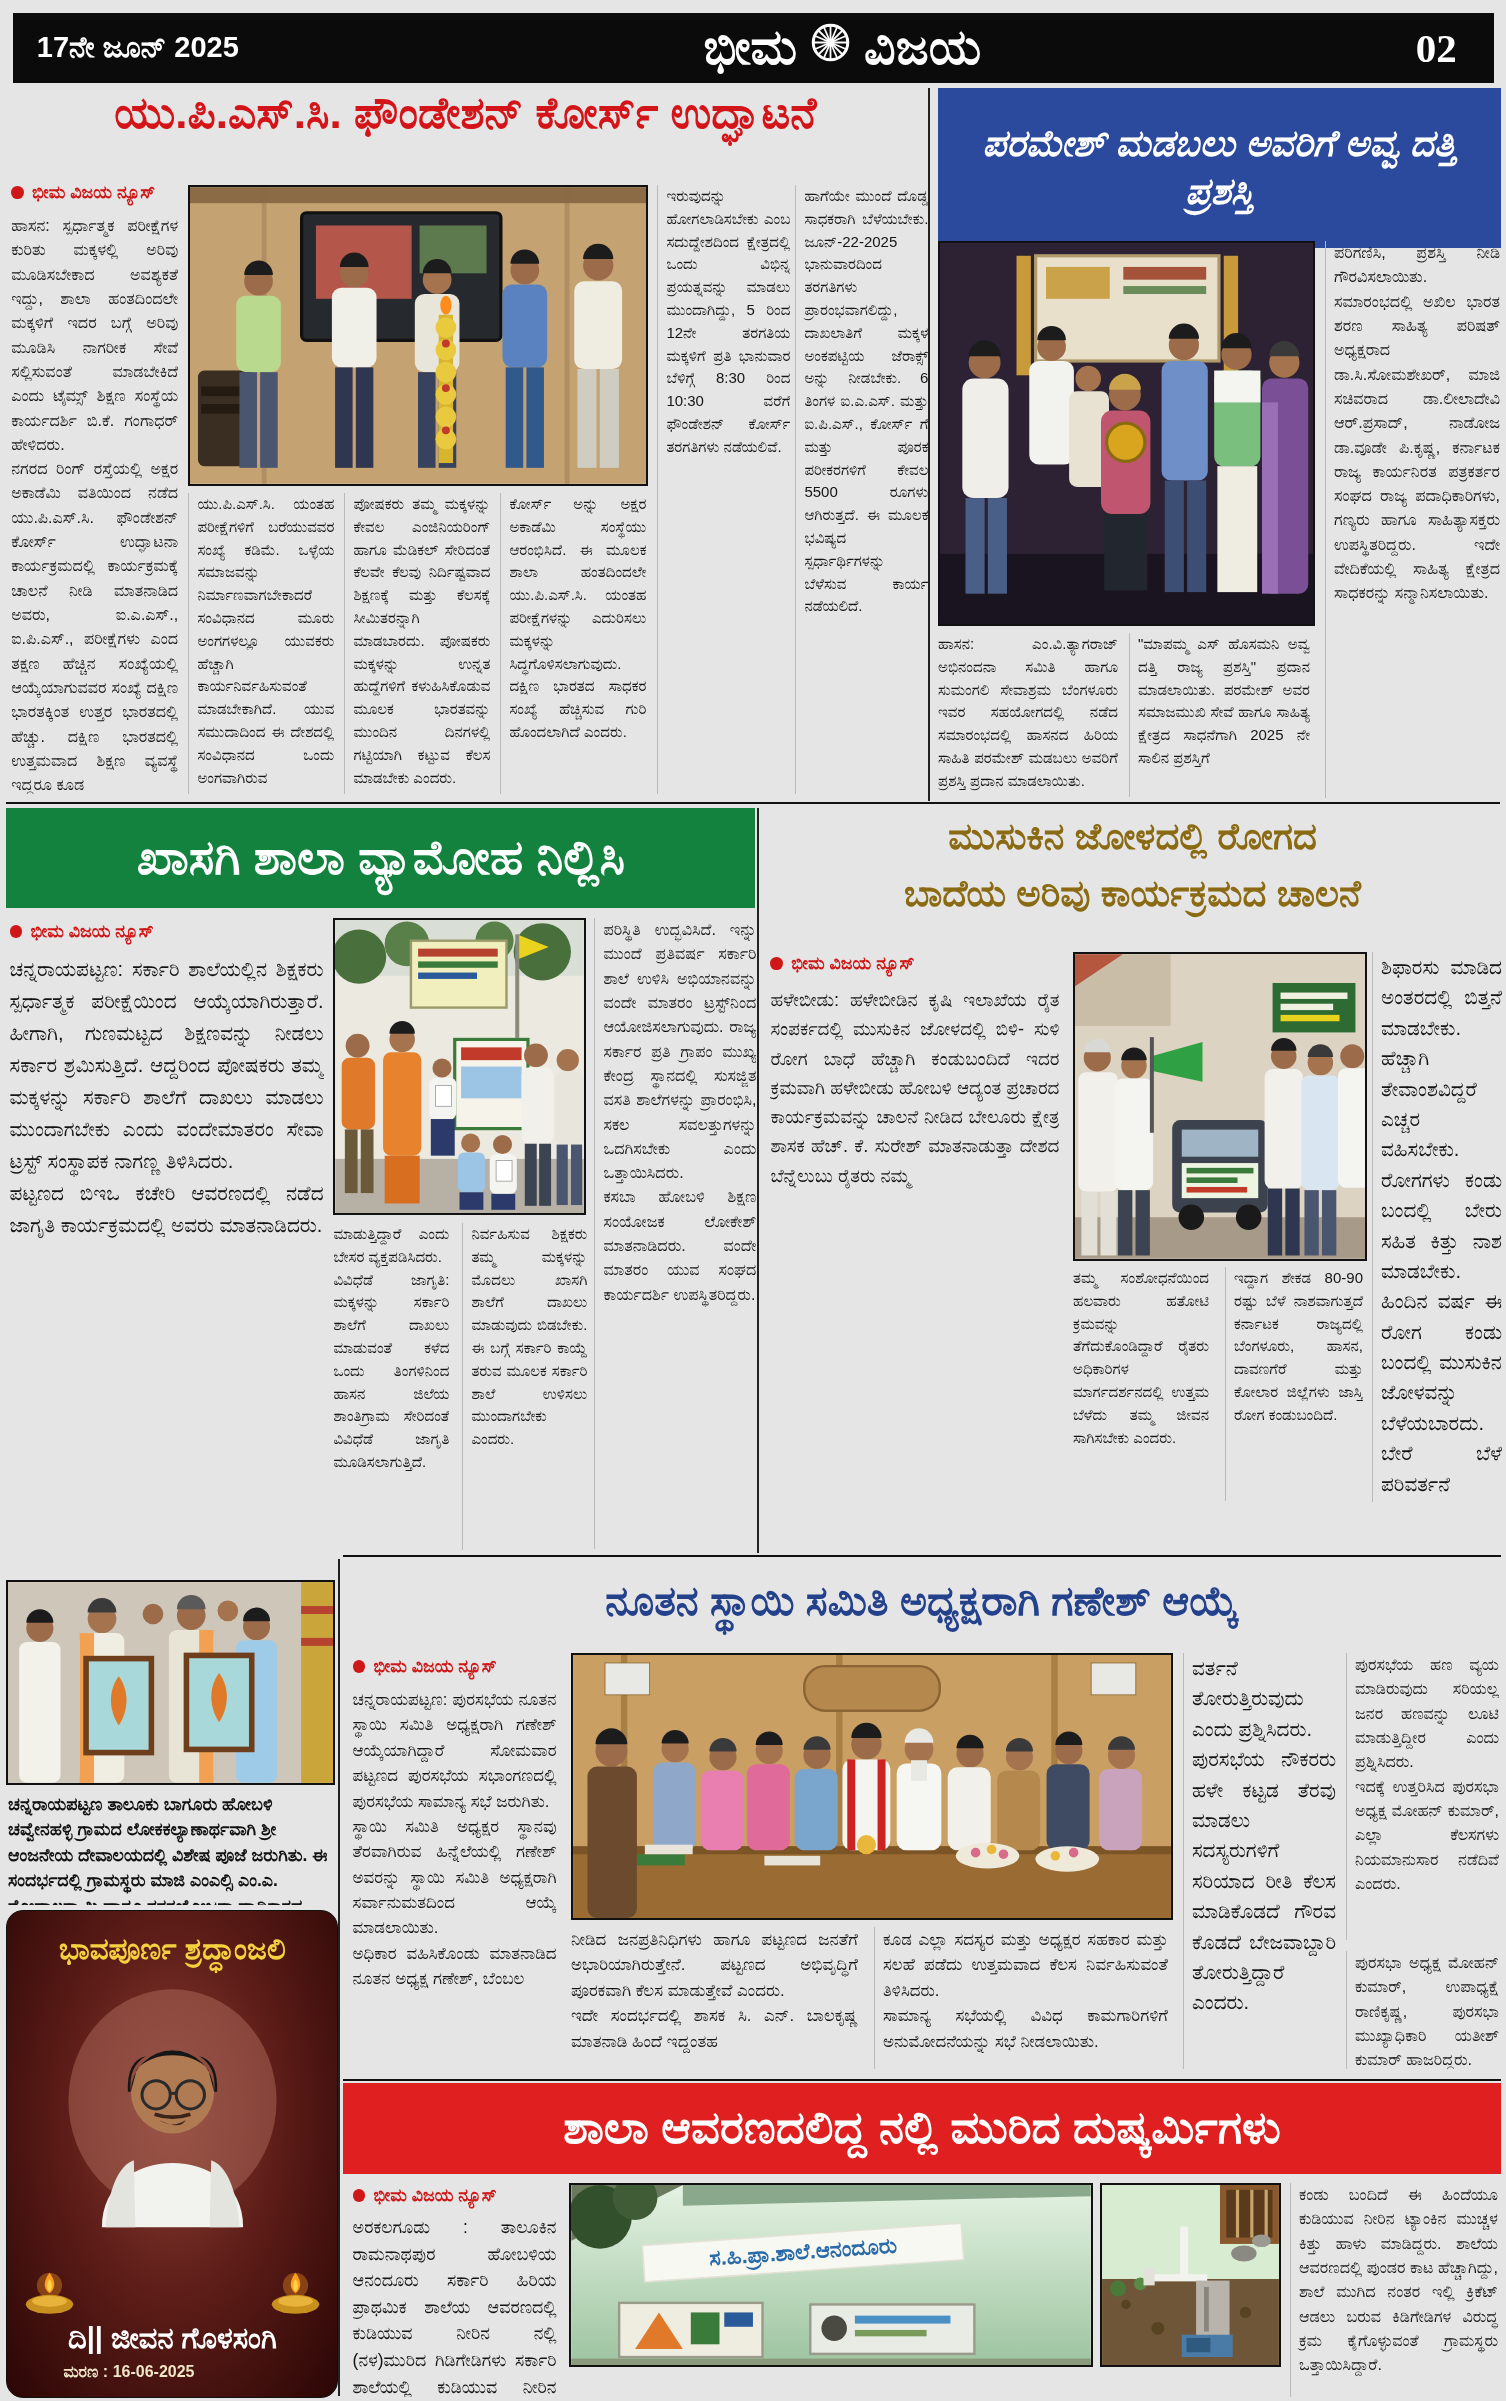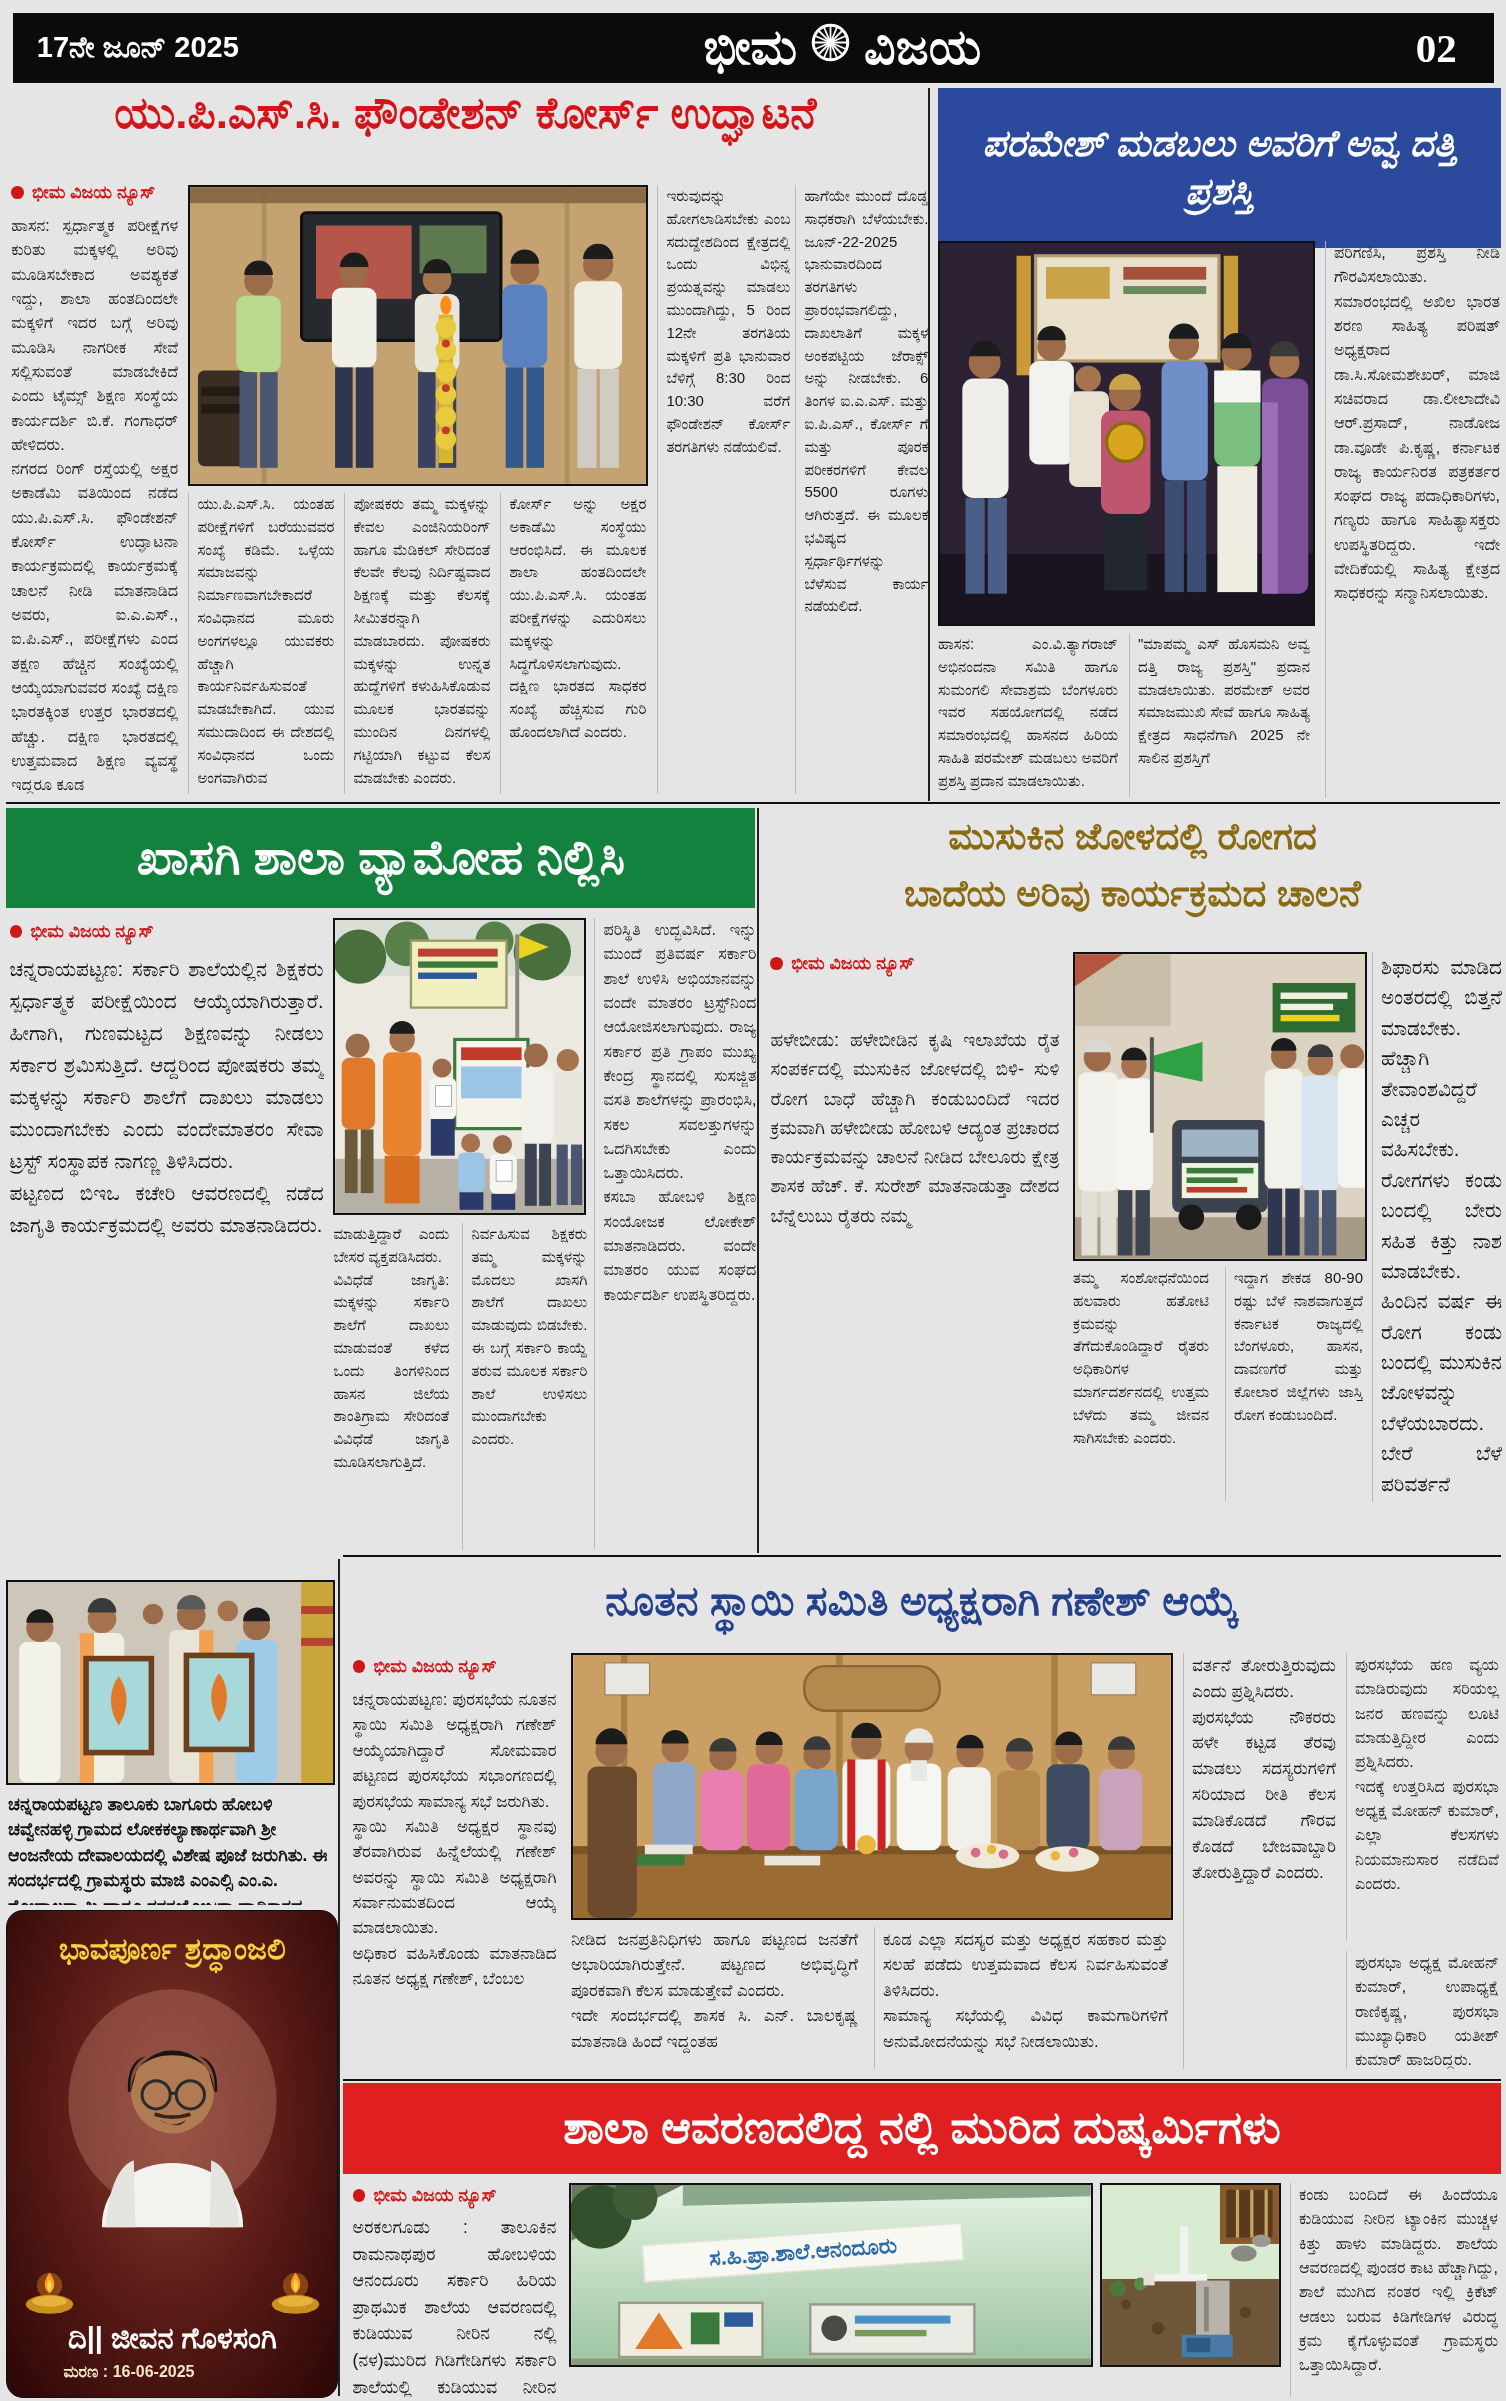--- a/index.html
+++ b/index.html
@@ -283,21 +283,21 @@
 
   <div class="abs" style="left:764px;top:808px;width:737px;height:745px;">
     <div class="headline" style="color:#8a6a12;font-size:37px;line-height:1.55;height:131px;">
       <span>ಮುಸುಕಿನ ಜೋಳದಲ್ಲಿ ರೋಗದ</span><br>
       <span>ಬಾದೆಯ ಅರಿವು ಕಾರ್ಯಕ್ರಮದ ಚಾಲನೆ</span>
     </div>
     <div class="byline abs" style="left:6.4px;top:145px;">
       <span class="dot"></span>
       <span>ಭೀಮ ವಿಜಯ ನ್ಯೂಸ್</span>
     </div>
-    <div class="bodytext abs" style="left:6.4px;top:177px;width:289px;height:517px;font-size:18.3px;line-height:1.6;margin-top:40px;">ಹಳೇಬೀಡು: ಹಳೇಬೀಡಿನ ಕೃಷಿ ಇಲಾಖೆಯ ರೈತ ಸಂಪರ್ಕದಲ್ಲಿ ಮುಸುಕಿನ ಜೋಳದಲ್ಲಿ ಬಿಳಿ- ಸುಳಿ ರೋಗ ಬಾಧೆ ಹೆಚ್ಚಾಗಿ ಕಂಡುಬಂದಿದೆ ಇದರ ಕ್ರಮವಾಗಿ ಹಳೇಬೀಡು ಹೋಬಳಿ ಆದ್ಯಂತ ಪ್ರಚಾರದ ಕಾರ್ಯಕ್ರಮವನ್ನು ಚಾಲನೆ ನೀಡಿದ ಬೇಲೂರು ಕ್ಷೇತ್ರ ಶಾಸಕ ಹೆಚ್. ಕೆ. ಸುರೇಶ್ ಮಾತನಾಡುತ್ತಾ ದೇಶದ ಬೆನ್ನೆಲುಬು ರೈತರು ನಮ್ಮ</div>
+    <div class="bodytext abs" style="left:6.4px;top:177px;width:289px;height:517px;font-size:18.3px;line-height:1.6;">ಹಳೇಬೀಡು: ಹಳೇಬೀಡಿನ ಕೃಷಿ ಇಲಾಖೆಯ ರೈತ ಸಂಪರ್ಕದಲ್ಲಿ ಮುಸುಕಿನ ಜೋಳದಲ್ಲಿ ಬಿಳಿ- ಸುಳಿ ರೋಗ ಬಾಧೆ ಹೆಚ್ಚಾಗಿ ಕಂಡುಬಂದಿದೆ ಇದರ ಕ್ರಮವಾಗಿ ಹಳೇಬೀಡು ಹೋಬಳಿ ಆದ್ಯಂತ ಪ್ರಚಾರದ ಕಾರ್ಯಕ್ರಮವನ್ನು ಚಾಲನೆ ನೀಡಿದ ಬೇಲೂರು ಕ್ಷೇತ್ರ ಶಾಸಕ ಹೆಚ್. ಕೆ. ಸುರೇಶ್ ಮಾತನಾಡುತ್ತಾ ದೇಶದ ಬೆನ್ನೆಲುಬು ರೈತರು ನಮ್ಮ</div>
     <div class="photo abs" style="left:309px;top:144px;width:290px;height:305px;">
       <svg width="290" height="305" viewBox="0 0 364 382">
         <rect width="364" height="382" fill="#ddd3c2"></rect>
         <rect x="0" y="0" width="120" height="90" fill="#c9bda8"></rect>
           <polygon points="0,0 60,0 0,40" fill="#b5573f"></polygon>
         <rect x="248" y="36" width="104" height="62" fill="#2e6b33"></rect>
         <rect x="258" y="48" width="84" height="8" fill="#f0f0e0"></rect>
           <rect x="258" y="62" width="66" height="8" fill="#f0f0e0"></rect>
           <rect x="258" y="76" width="74" height="8" fill="#e9d31f"></rect>
         <rect y="330" width="364" height="52" fill="#a79a88"></rect>
@@ -522,21 +522,21 @@
           <circle cx="628" cy="248" r="6" fill="#d86a8a"></circle>
         <rect x="80" y="250" width="60" height="14" fill="#3a7a3a"></rect>
           <rect x="90" y="238" width="60" height="12" fill="#e8e4da"></rect>
         <rect x="240" y="252" width="70" height="12" fill="#e8e4da"></rect>
       </svg>
     </div>
     <div class="bodytext abs" style="left:228px;top:368px;width:287px;height:142px;font-size:16.7px;">ನೀಡಿದ ಜನಪ್ರತಿನಿಧಿಗಳು ಹಾಗೂ ಪಟ್ಟಣದ ಜನತೆಗೆ ಅಭಾರಿಯಾಗಿರುತ್ತೇನೆ. ಪಟ್ಟಣದ ಅಭಿವೃದ್ಧಿಗೆ ಪೂರಕವಾಗಿ ಕೆಲಸ ಮಾಡುತ್ತೇವೆ ಎಂದರು.
 ಇದೇ ಸಂದರ್ಭದಲ್ಲಿ ಶಾಸಕ ಸಿ. ಎನ್. ಬಾಲಕೃಷ್ಣ ಮಾತನಾಡಿ ಹಿಂದೆ ಇದ್ದಂತಹ</div>
     <div class="bodytext abs vr" style="left:531px;top:368px;width:285px;height:142px;font-size:16.7px;">ಕೂಡ ಎಲ್ಲಾ ಸದಸ್ಯರ ಮತ್ತು ಅಧ್ಯಕ್ಷರ ಸಹಕಾರ ಮತ್ತು ಸಲಹೆ ಪಡೆದು ಉತ್ತಮವಾದ ಕೆಲಸ ನಿರ್ವಹಿಸುವಂತೆ ತಿಳಿಸಿದರು.
 ಸಾಮಾನ್ಯ ಸಭೆಯಲ್ಲಿ ವಿವಿಧ ಕಾಮಗಾರಿಗಳಿಗೆ ಅನುಮೋದನೆಯನ್ನು ಸಭೆ ನೀಡಲಾಯಿತು.</div>
-    <div class="bodytext abs vr" style="left:840px;top:94px;width:144px;height:416px;font-size:17px;">ವರ್ತನೆ ತೋರುತ್ತಿರುವುದು ಎಂದು ಪ್ರಶ್ನಿಸಿದರು.
+    <div class="bodytext abs vr" style="left:840px;top:94px;width:144px;height:416px;font-size:20px;">ವರ್ತನೆ ತೋರುತ್ತಿರುವುದು ಎಂದು ಪ್ರಶ್ನಿಸಿದರು.
 ಪುರಸಭೆಯ ನೌಕರರು ಹಳೇ ಕಟ್ಟಡ ತೆರವು ಮಾಡಲು ಸದಸ್ಯರುಗಳಿಗೆ ಸರಿಯಾದ ರೀತಿ ಕೆಲಸ ಮಾಡಿಕೊಡದೆ ಗೌರವ ಕೊಡದೆ ಬೇಜವಾಬ್ದಾರಿ ತೋರುತ್ತಿದ್ದಾರೆ ಎಂದರು.</div>
     <div class="bodytext abs vr" style="left:1003px;top:94px;width:144px;height:287px;font-size:16px;">ಪುರಸಭೆಯ ಹಣ ವ್ಯಯ ಮಾಡಿರುವುದು ಸರಿಯಲ್ಲ ಜನರ ಹಣವನ್ನು ಲೂಟಿ ಮಾಡುತ್ತಿದ್ದೀರ ಎಂದು ಪ್ರಶ್ನಿಸಿದರು.
 ಇದಕ್ಕೆ ಉತ್ತರಿಸಿದ ಪುರಸಭಾ ಅಧ್ಯಕ್ಷ ಮೋಹನ್ ಕುಮಾರ್, ಎಲ್ಲಾ ಕೆಲಸಗಳು ನಿಯಮಾನುಸಾರ ನಡೆದಿವೆ ಎಂದರು.</div>
     <div class="bodytext abs vr" style="left:1003px;top:392px;width:144px;height:118px;font-size:16px;">ಪುರಸಭಾ ಅಧ್ಯಕ್ಷ ಮೋಹನ್ ಕುಮಾರ್, ಉಪಾಧ್ಯಕ್ಷೆ ರಾಣಿಕೃಷ್ಣ, ಪುರಸಭಾ ಮುಖ್ಯಾಧಿಕಾರಿ ಯತೀಶ್ ಕುಮಾರ್ ಹಾಜರಿದ್ದರು.</div>
   </div>
 
   <div class="abs rule-h" style="left:343px;top:2079px;width:1158px;height:2.4px;"></div>
 
   <div class="abs" style="left:343px;top:2083px;width:1158px;height:316px;">
     <div class="boxhead" style="background:#e02020;height:91px;font-size:45px;">ಶಾಲಾ ಆವರಣದಲಿದ್ದ ನಲ್ಲಿ ಮುರಿದ ದುಷ್ಕರ್ಮಿಗಳು</div>

